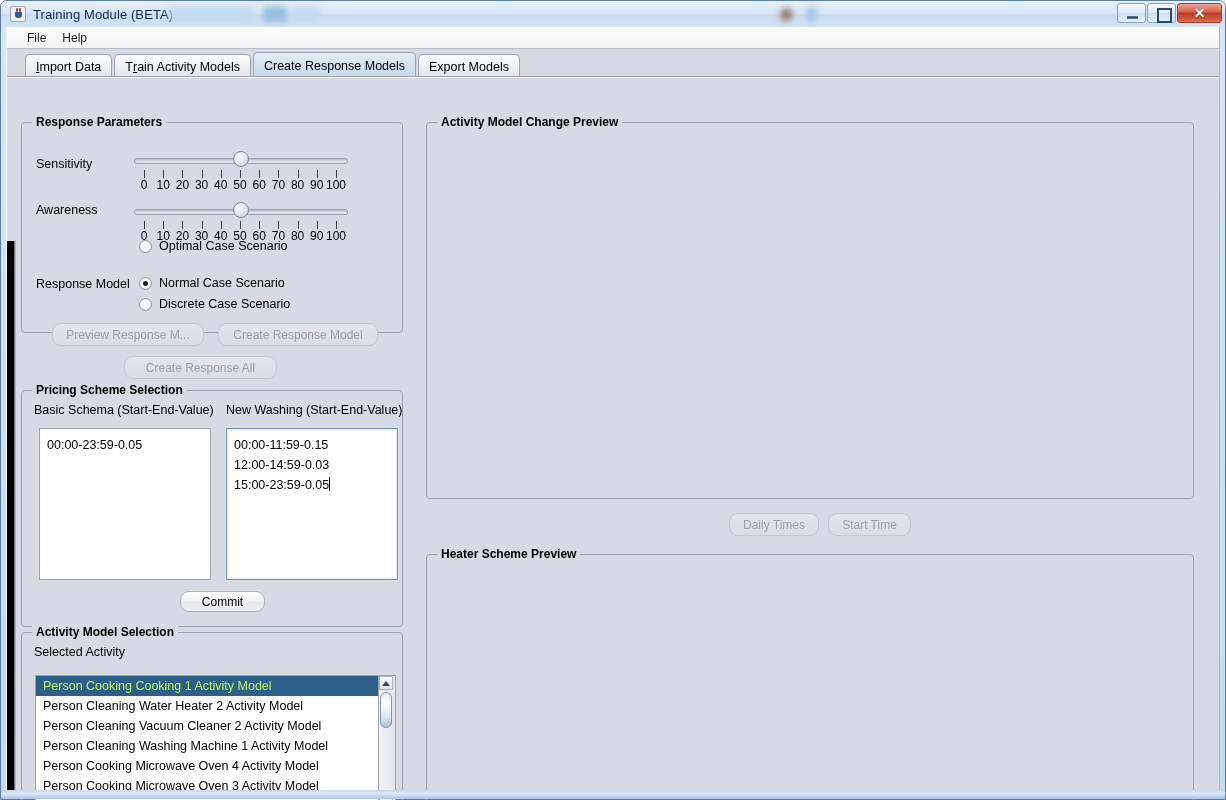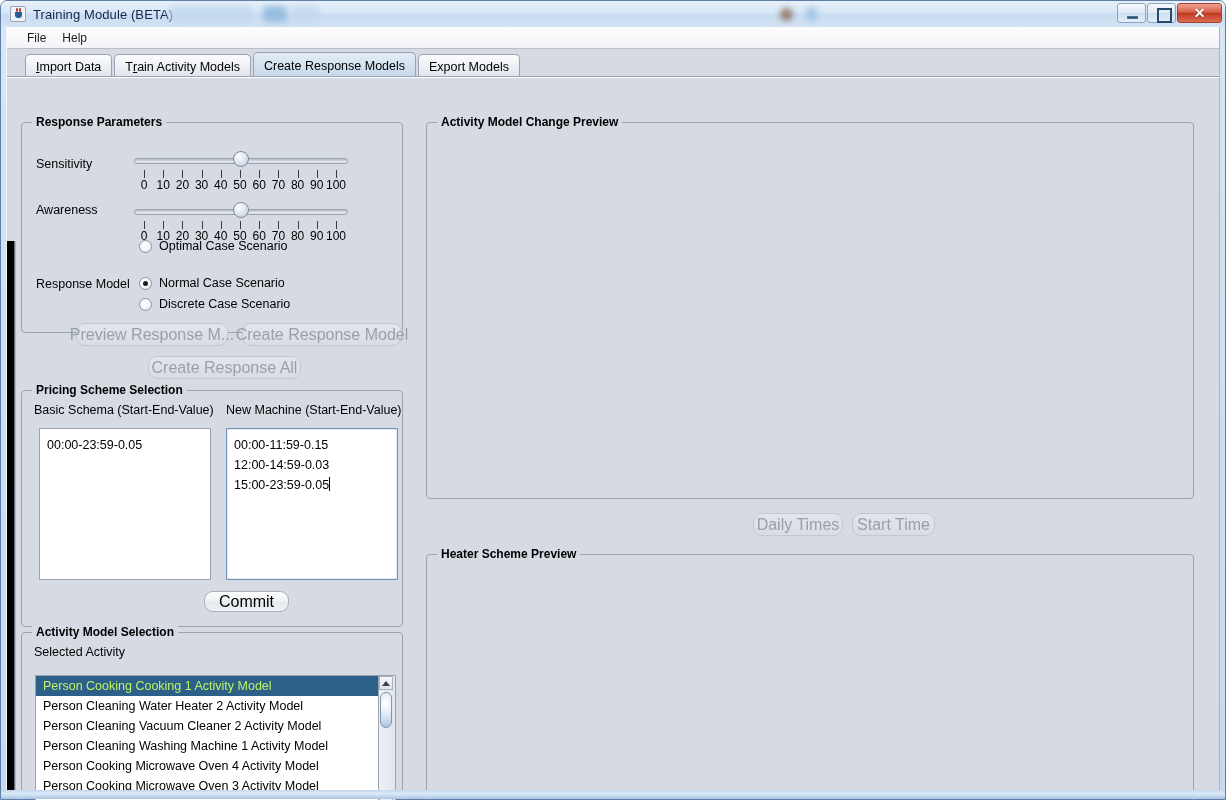--- a/index.html
+++ b/index.html
@@ -180,24 +180,23 @@
   }
   .radio.on:after {
     content:""; position:absolute; left:3px; top:3px; width:5px; height:5px;
     border-radius:50%; background:#1b1b1b;
   }
   .radio-label { font-size:12.5px; color:#000; white-space:nowrap; }
 
   
   .btn {
     position:absolute; display:flex; align-items:center; justify-content:center;
-    font-size:16px; color:#000; cursor:default; white-space:nowrap;
+    font-size:12px; color:#000; cursor:default; white-space:nowrap;
     border:1px solid #a7b0bb; border-radius:9px;
     background: linear-gradient(to bottom, #fdfefe 0%, #f0f3f6 48%, #e4e9ef 52%, #eef2f6 100%);
-    margin-left: 24px;
   }
   .btn.disabled { color:#9aa0a8; border-color:#c2c8cf;
     background: linear-gradient(to bottom, #e2e6ec 0%, #dde2e8 50%, #d8dde4 100%); }
 
   
   .tarea {
     position:absolute; background:#ffffff; border:1px solid #9aa3ae;
     font-size:12.5px; color:#000; padding:6px 7px; line-height:20px;
     overflow:hidden; white-space:pre;
   }
@@ -370,21 +369,21 @@
         <div class="btn disabled" style="left:30px; top:200px; width:152px; height:23px;">Preview Response M...</div>
         <div class="btn disabled" style="left:196px; top:200px; width:160px; height:23px;">Create Response Model</div>
       </div>
 
       <div class="btn disabled" style="left:117px; top:278px; width:153px; height:23px;">Create Response All</div>
 
       <div class="panel" style="left:14px; top:312px; width:382px; height:237px;">
         <div class="ptitle">Pricing Scheme Selection</div>
 
         <div class="lbl" style="left:12px; top:12px;">Basic Schema (Start-End-Value)</div>
-        <div class="lbl" style="left:204px; top:12px;">New Machine (Start-End-Value)</div>
+        <div class="lbl" style="left:204px; top:12px;">New Washing (Start-End-Value)</div>
 
         <div class="tarea" style="left:17px; top:37px; width:172px; height:152px;"><span>00:00-23:59-0.05</span></div>
 
         <div class="tarea focused" style="left:204px; top:37px; width:172px; height:152px;"><span>00:00-11:59-0.15
 12:00-14:59-0.03
 15:00-23:59-0.05</span><span class="caret"></span></div>
 
         <div class="btn" style="left:158px; top:200px; width:85px; height:21px;">Commit</div>
       </div>
 

